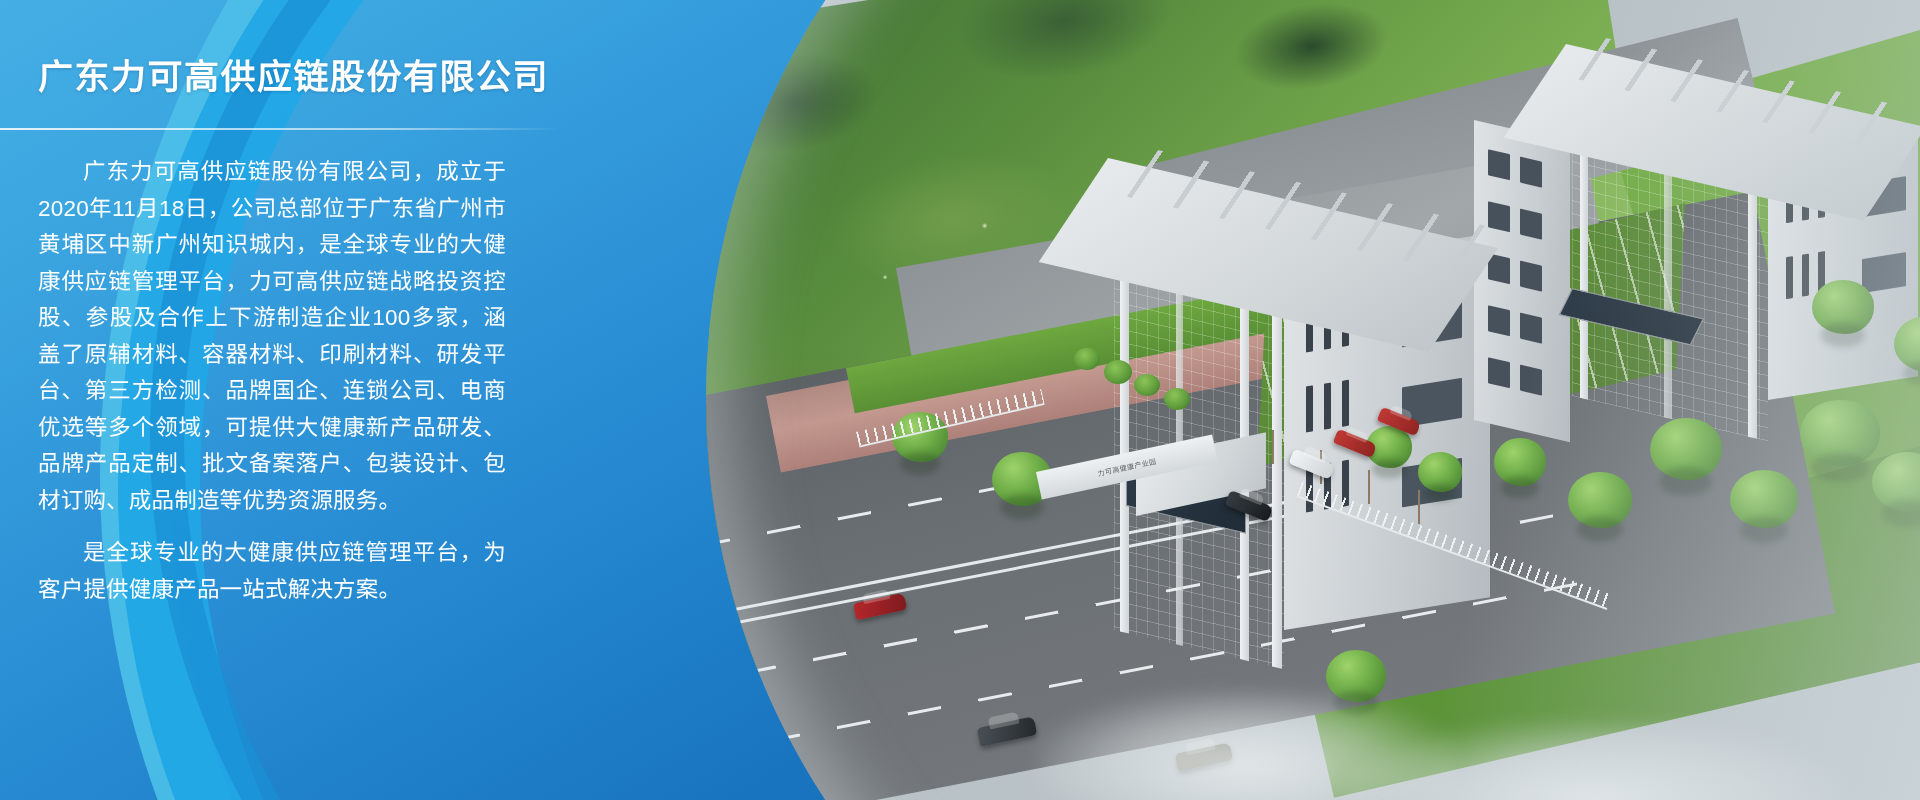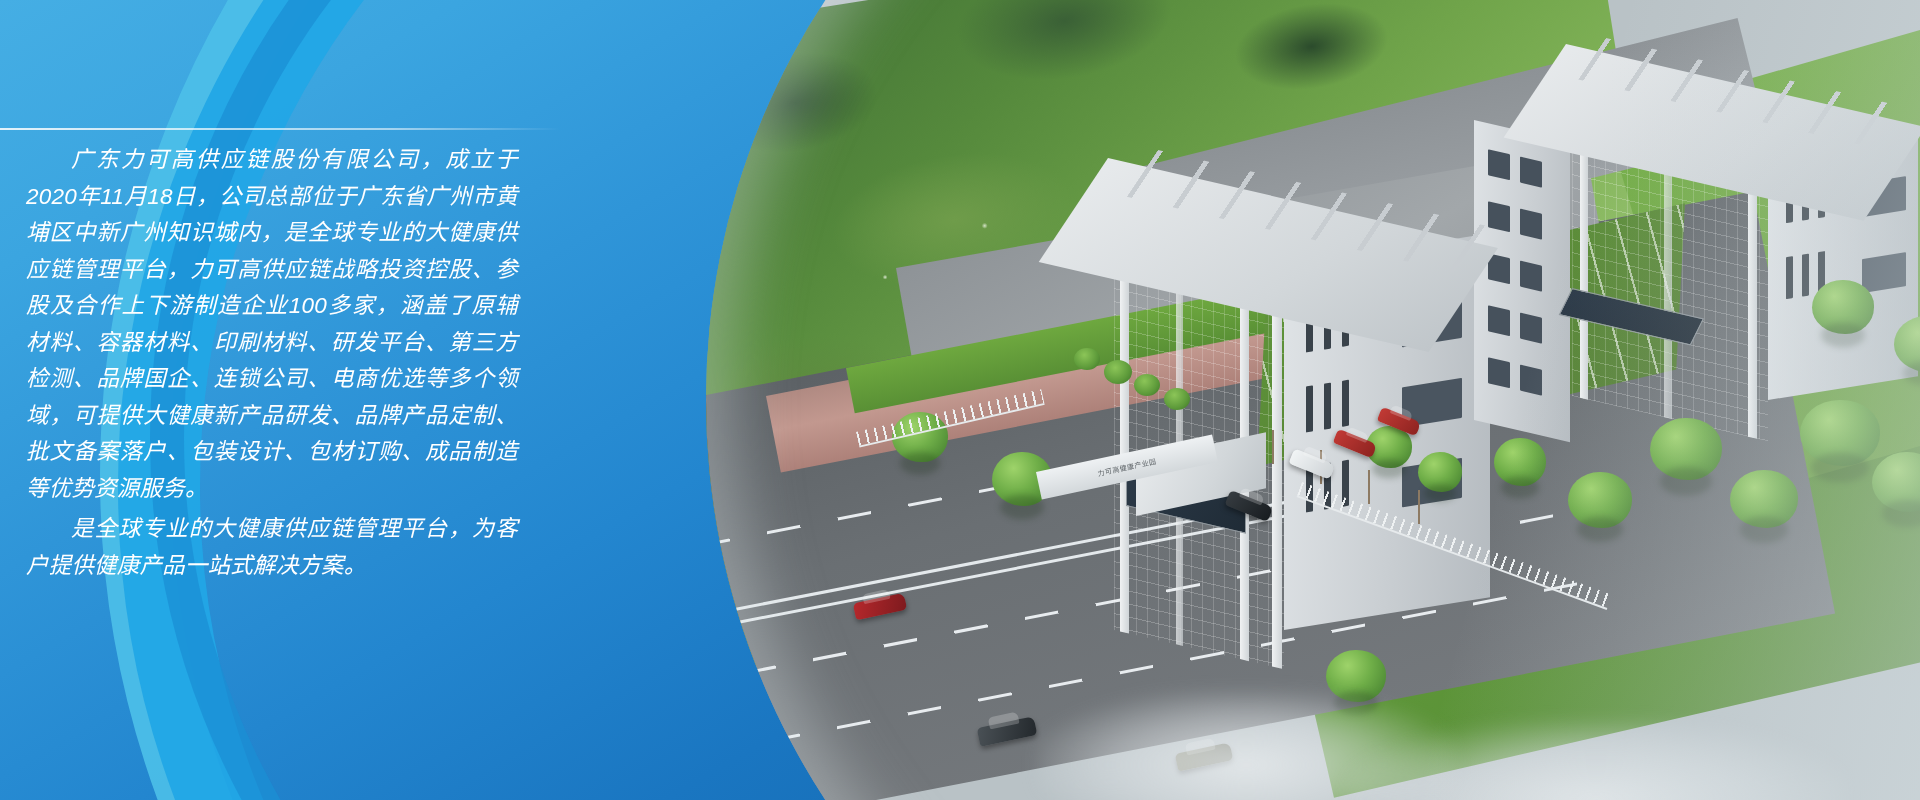--- a/index.html
+++ b/index.html
@@ -363,23 +363,22 @@
     top: 138px;
     width: 500px;
     color: #ffffff;
     font-size: 22.5px;
     line-height: 36.5px;
     letter-spacing: 0.2px;
     text-align: justify;
     text-justify: inter-ideograph;
   }
   .body-copy p {
-    margin: 4px;
+    margin: 16px;
     text-indent: 2em;
-    font-style: italic;
   }
 </style>
 </head>
 <body>
 
 <div id="stage">
 
   <div class="bg-base"></div>
 
   <div class="arc arc-1"></div>
@@ -539,20 +538,21 @@
       <div class="smoke" style="left:330px; top:690px; width:420px; height:150px;"></div>
       <div class="smoke" style="left:640px; top:720px; width:500px; height:160px;"></div>
 
       <div class="ph-haze"></div>
     </div>
     <div class="photo-fade"></div>
   </div>
 
   <div class="text-panel">
 
+    <div class="company-title">广东力可高供应链股份有限公司</div>
 
     <div class="title-rule"></div>
 
     <div class="body-copy">
       <p>广东力可高供应链股份有限公司，成立于2020年11月18日，公司总部位于广东省广州市黄埔区中新广州知识城内，是全球专业的大健康供应链管理平台，力可高供应链战略投资控股、参股及合作上下游制造企业100多家，涵盖了原辅材料、容器材料、印刷材料、研发平台、第三方检测、品牌国企、连锁公司、电商优选等多个领域，可提供大健康新产品研发、品牌产品定制、批文备案落户、包装设计、包材订购、成品制造等优势资源服务。</p>
       <p>是全球专业的大健康供应链管理平台，为客户提供健康产品一站式解决方案。</p>
     </div>
 
   </div>
 

